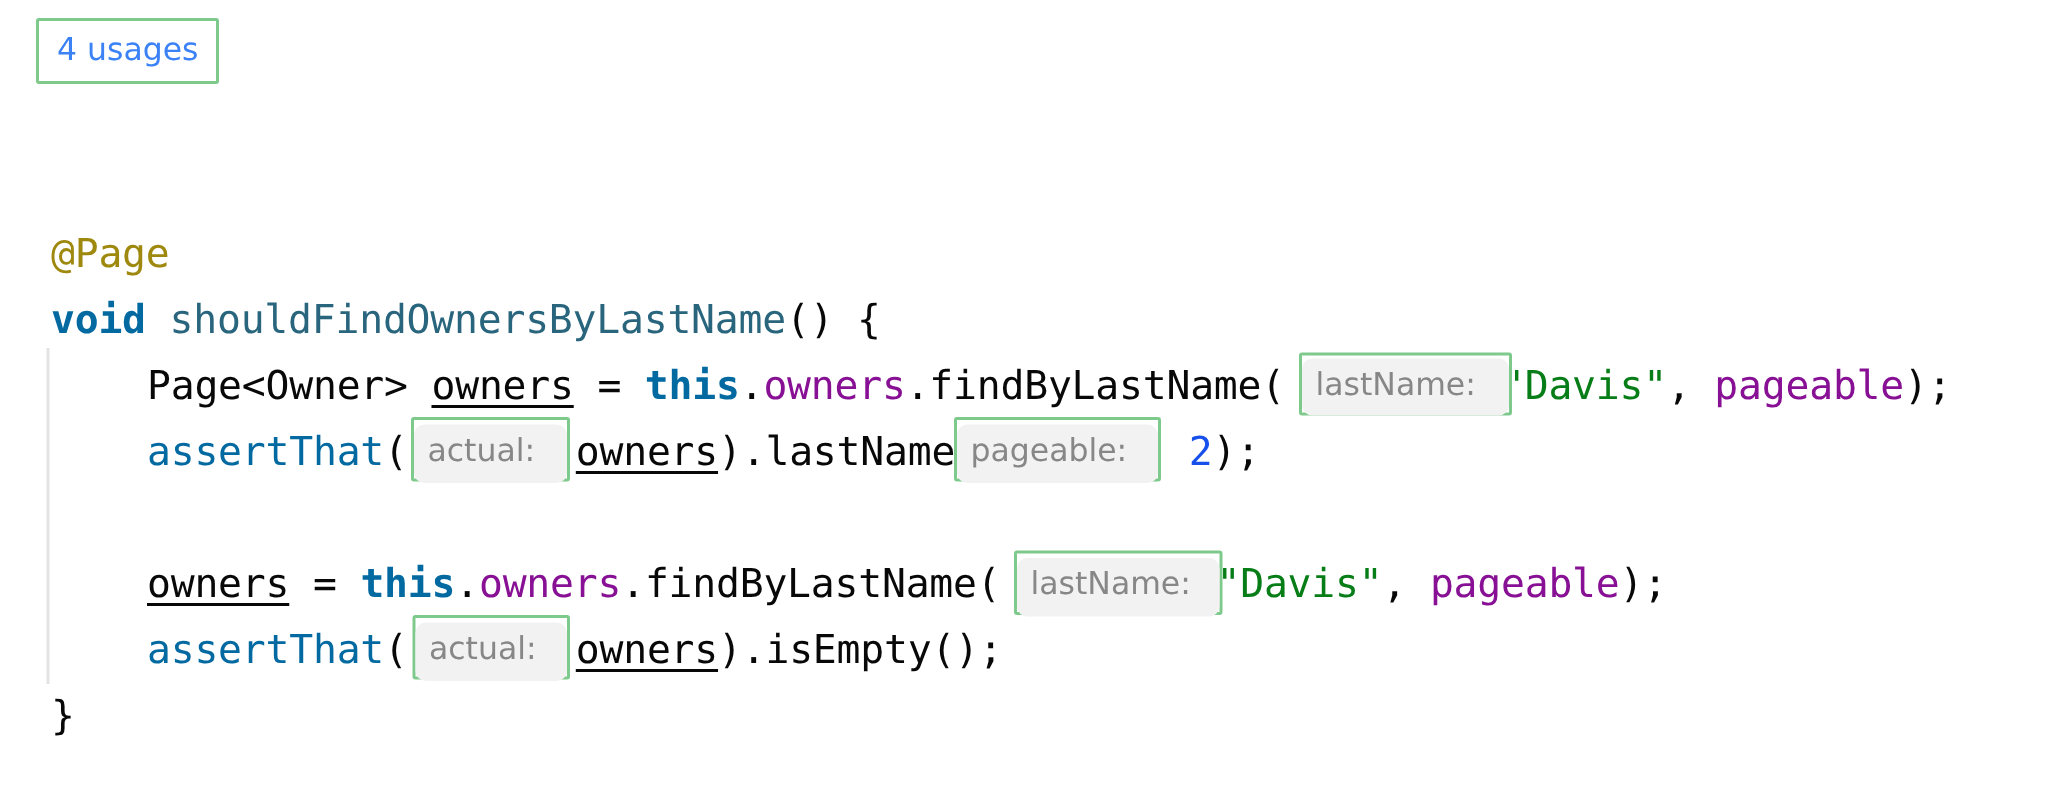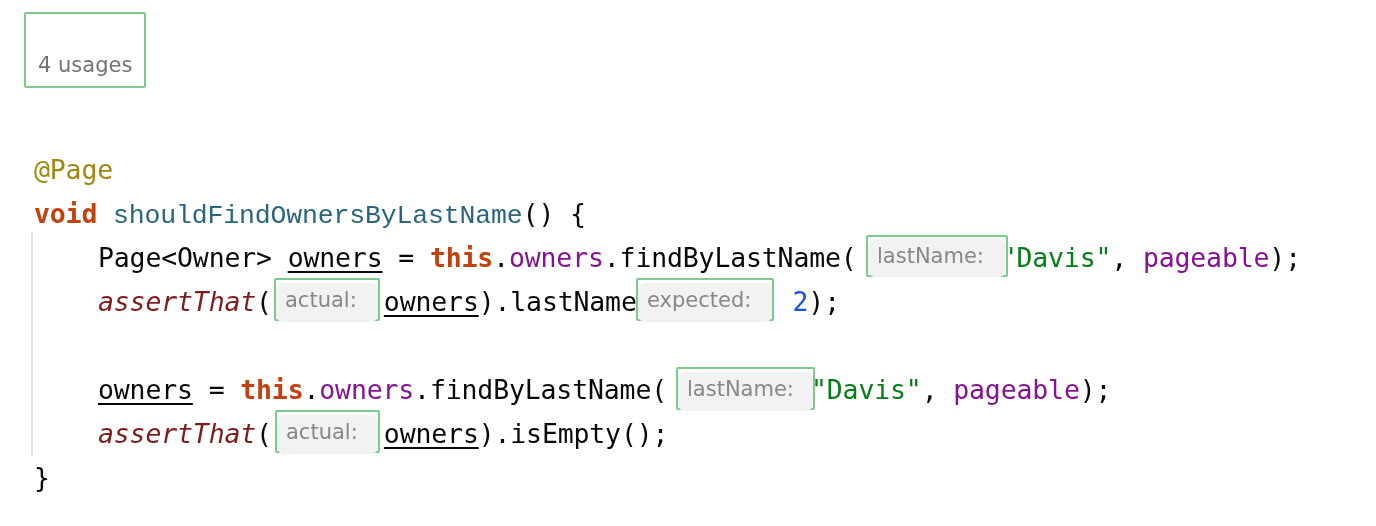--- a/index.html
+++ b/index.html
@@ -56,37 +56,36 @@
     border: 2px solid #7ec98c;
     border-radius: 2px;
     padding: 0;
     background: #ffffff;
     box-sizing: border-box;
   }
   .usage-text {
     display: block;
     font-family: "DejaVu Sans", sans-serif;
     font-size: 21px;
-    color: #737373;
+    color: #3b82f6;
     padding: 6px 12px 8px 12px;
     line-height: 26px;
     white-space: pre;
-    margin-top: 32px;
   }
 
   
   .t-plain    { color: #080808; }
-  .t-keyword  { color: #c2410c; font-weight: bold; }
+  .t-keyword  { color: #0369a1; font-weight: bold; }
   .t-field    { color: #871094; }
   .t-anno     { color: #9e880d; }
-  .t-method   { color: #29657d; font-family: Liberation Mono, monospace; }
+  .t-method   { color: #29657d; }
   .t-string   { color: #067d17; }
   .t-number   { color: #1750eb; }
   .t-localvar { color: #080808; text-decoration: underline; text-underline-offset: 4px; text-decoration-thickness: 2px; }
-  .t-static   { font-style: italic; color: #7f1d1d; }
+  .t-static   { color: #0369a1; }
 
   
   .inlay-wrap {
     position: absolute;
     border: 2px solid #7ec98c;
     border-radius: 2px;
     box-sizing: border-box;
     background: transparent;
     pointer-events: auto;
   }
@@ -134,21 +133,21 @@
 
   <div class="inlay-wrap" style="left:866px; top:235px; width:142px; height:42px;">
     <span class="inlay-pill" style="margin:2px 0;">lastName:</span>
   </div>
 
   <div class="inlay-wrap" style="left:274px; top:278px; width:106px; height:43px;">
     <span class="inlay-pill" style="margin:3px 0;">actual:</span>
   </div>
 
   <div class="inlay-wrap" style="left:636px; top:278px; width:138px; height:43px;">
-    <span class="inlay-pill" style="margin:3px 0;">expected:</span>
+    <span class="inlay-pill" style="margin:3px 0;">pageable:</span>
   </div>
 
   <div class="inlay-wrap" style="left:676px; top:367px; width:139px; height:43px;">
     <span class="inlay-pill" style="margin:3px 0;">lastName:</span>
   </div>
 
   <div class="inlay-wrap" style="left:275px; top:410px; width:105px; height:43px;">
     <span class="inlay-pill" style="margin:3px 0;">actual:</span>
   </div>
 

